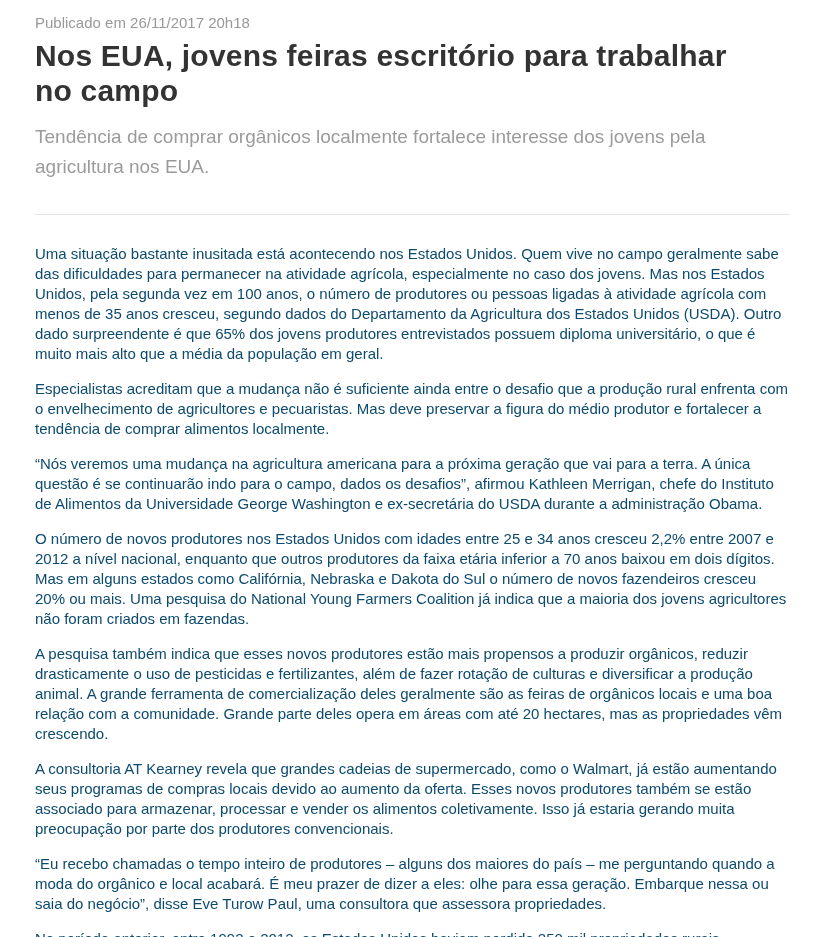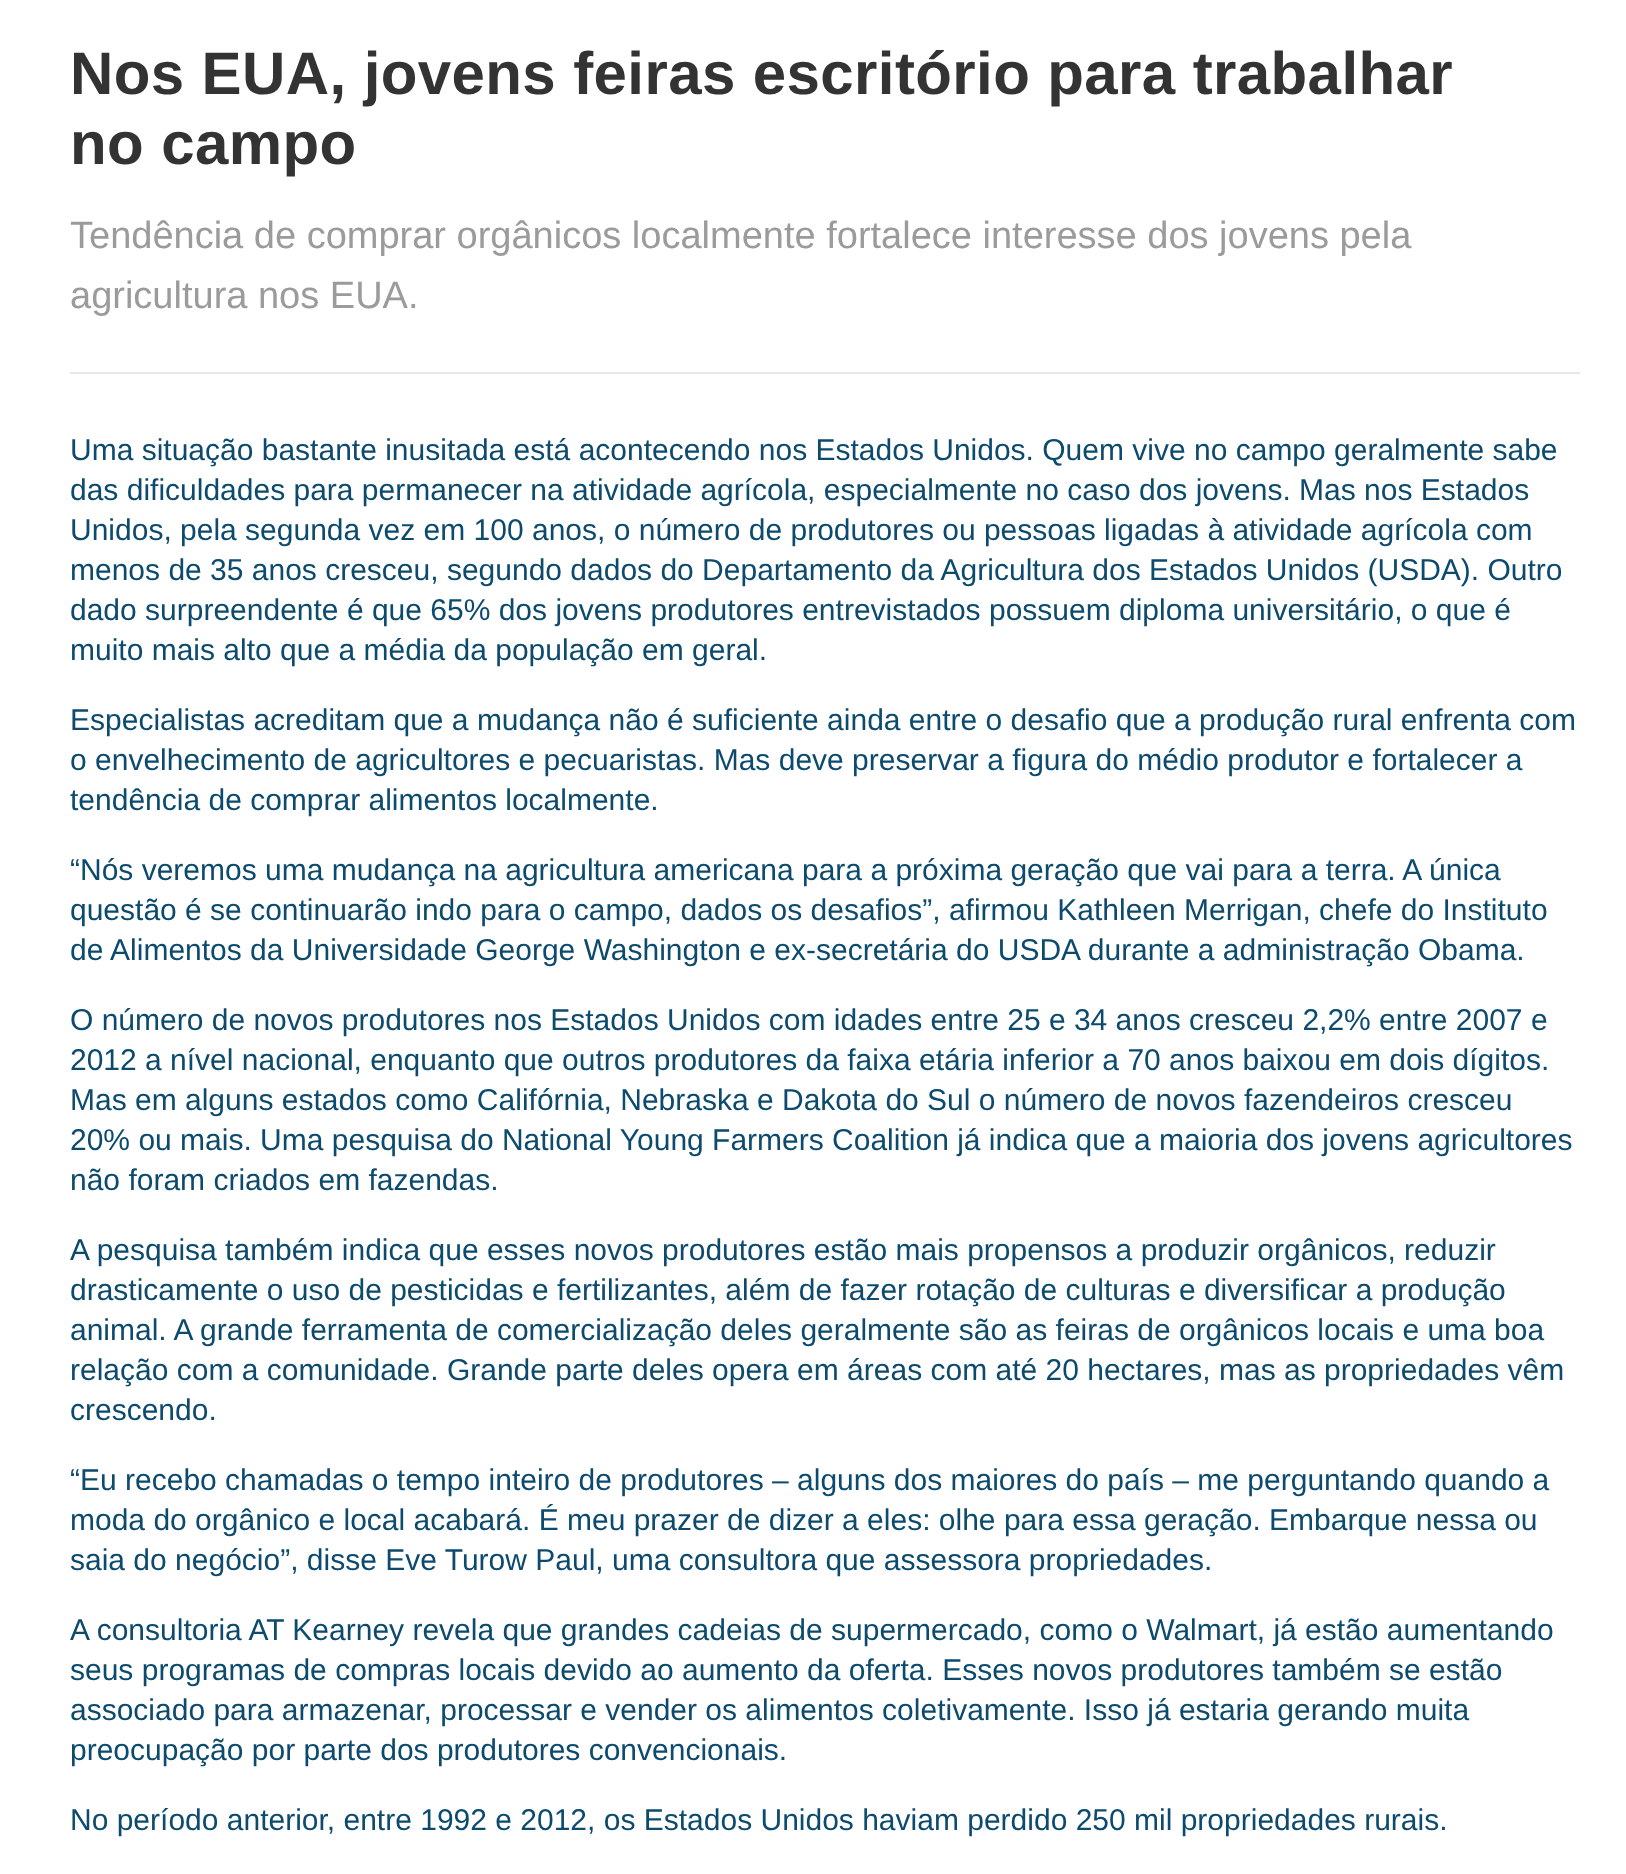--- a/index.html
+++ b/index.html
@@ -25,21 +25,21 @@
     color: #333333;
     line-height: 35px;
     margin: 6px 0 14px 0;
     max-width: 700px;
     letter-spacing: 0.2px;
   }
   .subtitle {
     font-size: 19px;
     color: #9b9b9b;
     line-height: 30px;
-    margin: 0 0 22px 0;
+    margin: 0 0 32px 0;
     max-width: 745px;
     font-weight: 400;
   }
   hr.divider {
     border: none;
     border-top: 1px solid #e7e7e7;
     margin: 0 0 29px 0;
     width: 100%;
   }
   .body-text p {
@@ -47,31 +47,32 @@
     color: #0c4a6e;
     line-height: 20px;
     margin: 0 0 15px 0;
   }
 </style>
 </head>
 <body>
 
 <div class="page">
 
+  <p class="published">Publicado em 26/11/2017 20h18</p>
 
   <h1 class="article-title">Nos EUA, jovens feiras escritório para trabalhar no campo</h1>
 
   <p class="subtitle">Tendência de comprar orgânicos localmente fortalece interesse dos jovens pela agricultura nos EUA.</p>
 
   <hr class="divider">
 
   <div class="body-text">
     <p>Uma situação bastante inusitada está acontecendo nos Estados Unidos. Quem vive no campo geralmente sabe das dificuldades para permanecer na atividade agrícola, especialmente no caso dos jovens. Mas nos Estados Unidos, pela segunda vez em 100 anos, o número de produtores ou pessoas ligadas à atividade agrícola com menos de 35 anos cresceu, segundo dados do Departamento da Agricultura dos Estados Unidos (USDA). Outro dado surpreendente é que 65% dos jovens produtores entrevistados possuem diploma universitário, o que é muito mais alto que a média da população em geral.</p>
     <p>Especialistas acreditam que a mudança não é suficiente ainda entre o desafio que a produção rural enfrenta com o envelhecimento de agricultores e pecuaristas. Mas deve preservar a figura do médio produtor e fortalecer a tendência de comprar alimentos localmente.</p>
     <p>“Nós veremos uma mudança na agricultura americana para a próxima geração que vai para a terra. A única questão é se continuarão indo para o campo, dados os desafios”, afirmou Kathleen Merrigan, chefe do Instituto de Alimentos da Universidade George Washington e ex-secretária do USDA durante a administração Obama.</p>
     <p>O número de novos produtores nos Estados Unidos com idades entre 25 e 34 anos cresceu 2,2% entre 2007 e 2012 a nível nacional, enquanto que outros produtores da faixa etária inferior a 70 anos baixou em dois dígitos. Mas em alguns estados como Califórnia, Nebraska e Dakota do Sul o número de novos fazendeiros cresceu 20% ou mais. Uma pesquisa do National Young Farmers Coalition já indica que a maioria dos jovens agricultores não foram criados em fazendas.</p>
     <p>A pesquisa também indica que esses novos produtores estão mais propensos a produzir orgânicos, reduzir drasticamente o uso de pesticidas e fertilizantes, além de fazer rotação de culturas e diversificar a produção animal. A grande ferramenta de comercialização deles geralmente são as feiras de orgânicos locais e uma boa relação com a comunidade. Grande parte deles opera em áreas com até 20 hectares, mas as propriedades vêm crescendo.</p>
+    <p>A consultoria AT Kearney revela que grandes cadeias de supermercado, como o Walmart, já estão aumentando seus programas de compras locais devido ao aumento da oferta. Esses novos produtores também se estão associado para armazenar, processar e vender os alimentos coletivamente. Isso já estaria gerando muita preocupação por parte dos produtores convencionais.</p>
     <p>“Eu recebo chamadas o tempo inteiro de produtores – alguns dos maiores do país – me perguntando quando a moda do orgânico e local acabará. É meu prazer de dizer a eles: olhe para essa geração. Embarque nessa ou saia do negócio”, disse Eve Turow Paul, uma consultora que assessora propriedades.</p>
-    <p>A consultoria AT Kearney revela que grandes cadeias de supermercado, como o Walmart, já estão aumentando seus programas de compras locais devido ao aumento da oferta. Esses novos produtores também se estão associado para armazenar, processar e vender os alimentos coletivamente. Isso já estaria gerando muita preocupação por parte dos produtores convencionais.</p>
     <p>No período anterior, entre 1992 e 2012, os Estados Unidos haviam perdido 250 mil propriedades rurais.</p>
   </div>
 
 </div>
 
 </body></html>

